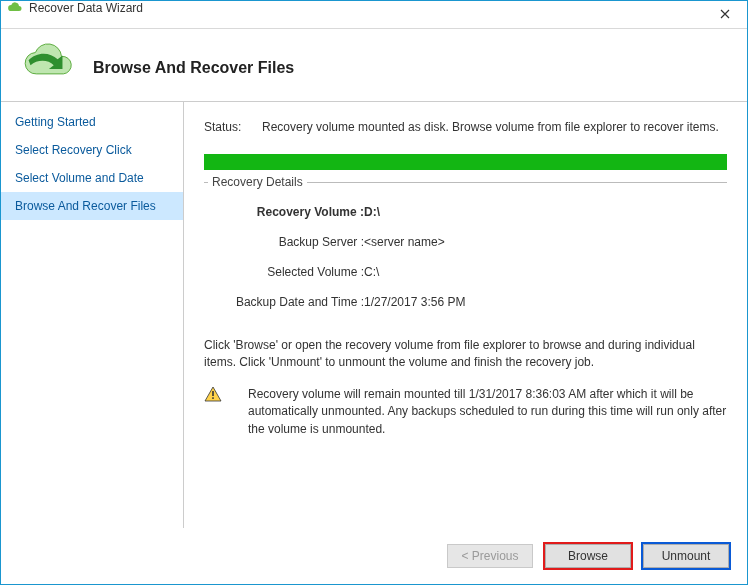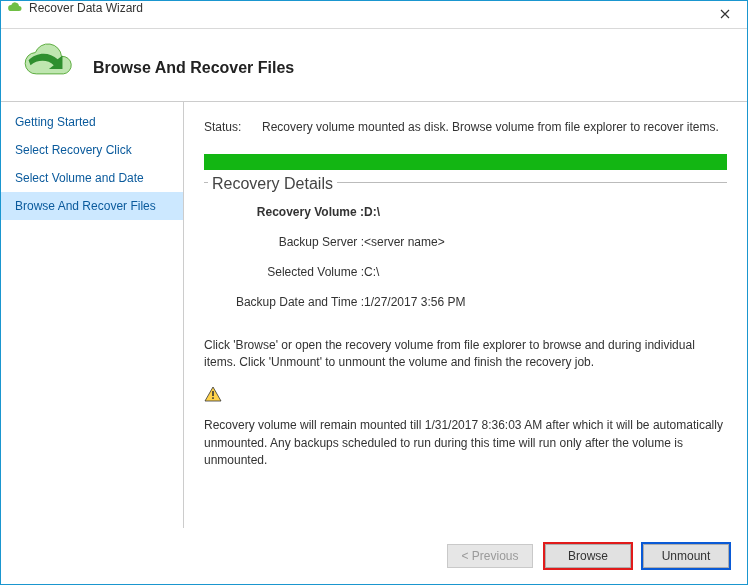--- a/index.html
+++ b/index.html
@@ -90,29 +90,29 @@
     position: relative;
     border-top: 1px solid #bbb;
     padding: 14px 6px 4px 6px;
     margin-bottom: 16px;
   }
   .fieldset .legend {
     position: absolute;
     top: -8px; left: 4px;
     background: #fff;
     padding: 0 4px;
-    font-size: 16px;
+    font-size: 12px;
     color: #444;
   }
   .kv { display: flex; padding: 8px 4px; align-items: center; text-align: right; }
   .kv .k { width: 150px; }
   .kv .v { }
   .kv.bold .k, .kv.bold .v { font-weight: 700; }
   .instr { margin: 10px 0 14px 0; line-height: 1.45; color: #333; }
-  .warning { display: flex; gap: 10px; line-height: 1.45; flex-direction: column; }
+  .warning { display: flex; gap: 26px; line-height: 1.45; }
   .warning .warn-icon { flex: 0 0 18px; }
   .button-row {
     height: 56px;
     display: flex;
     justify-content: flex-end;
     align-items: center;
     gap: 12px;
     padding: 0 18px;
   }
   button.btn {

